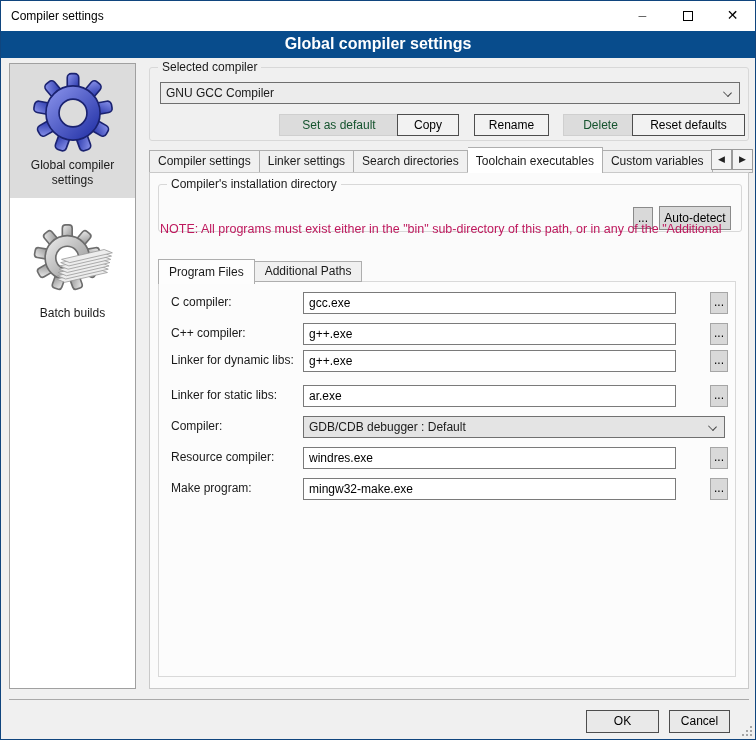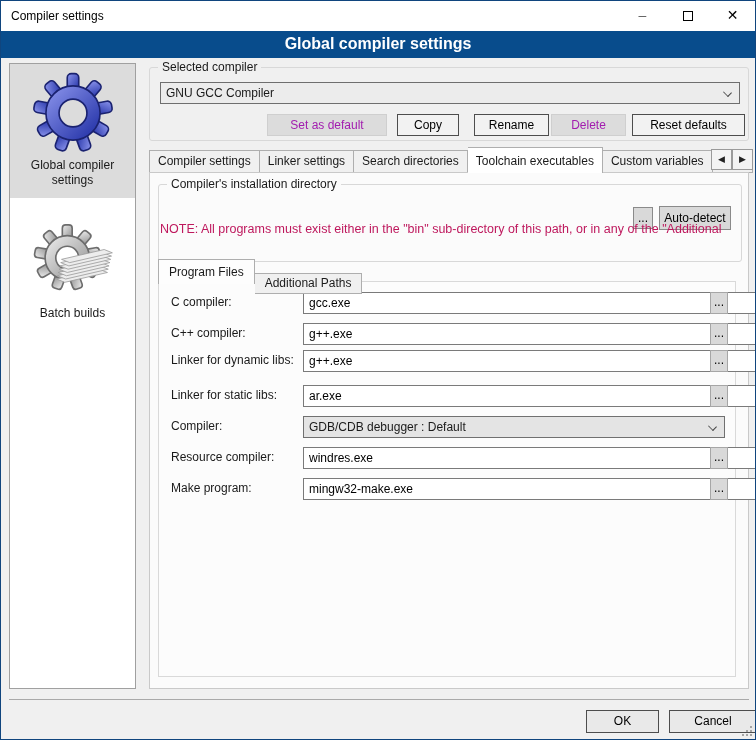--- a/index.html
+++ b/index.html
@@ -28,45 +28,45 @@
   .side-item .lbl { font-size:12px; line-height:15px; color:#1a1a1a; }
   
   .groupbox { position:absolute; border:1px solid #d8d8d8; border-radius:3px; }
   .groupbox > .glabel { position:absolute; top:-8px; left:8px; background:#f0f0f0; padding:0 4px; font-size:12px; white-space:nowrap; }
   .groupbox.onpage > .glabel { background:#fbfbfb; }
   
   .combo { position:absolute; height:22px; background:#ececec; border:1px solid #6e6e6e; line-height:20px; padding-left:5px; cursor:default; }
   .combo .chev { position:absolute; right:8px; top:6px; width:7px; height:7px; border-right:1.5px solid #444; border-bottom:1.5px solid #444; transform:rotate(45deg) scaleY(0.8); }
   
   .btn { position:absolute; height:22px; background:#f2f2f2; border:1px solid #4d4d4d; font-size:12px; text-align:center; line-height:20px; cursor:default; color:#000; }
-  .btn.disabled { background:#dcdcdc; border:1px solid #cfcfcf; color:#a21caf; }
+  .btn.disabled { background:#dcdcdc; border:1px solid #cfcfcf; color:#14532d;margin-left:12px; }
   .btn.gray { background:#d9d9d9; border:1px solid #8a8a8a; }
   
   .tabbar { position:absolute; left:148px; top:149px; height:23px; display:flex; }
   .tab { height:23px; border:1px solid #aeaeae; border-left:none; background:#f0f0f0; line-height:21px; padding:0 8px; white-space:nowrap; overflow:hidden; cursor:default; }
   .tab:first-child { border-left:1px solid #aeaeae; }
   .tab.active { background:#ffffff; height:26px; margin-top:-3px; line-height:26px; border-bottom:none; position:relative; z-index:3; }
   .tabscroll { position:absolute; top:148px; left:710px; display:flex; z-index:4; }
   .tabscroll .sbtn { width:21px; height:21px; border:1px solid #9a9a9a; background:#f3f3f3; font-size:9px; line-height:19px; text-align:center; color:#222; cursor:default; }
   
   .page { position:absolute; left:148px; top:171px; width:600px; height:517px; background:#fbfbfb; border:1px solid #c9c9c9; z-index:1; }
   
   .pathbox { position:absolute; left:10px; top:22px; width:457px; height:22px; background:#ffffff; border:1px solid #0078d7; line-height:20px; overflow:hidden; }
   .pathbox .sel { background:#0078d7; color:#ffffff; padding:2px 2px 3px 2px; }
   .note { position:absolute; left:10px; top:49px; width:578px; color:#be185d; font-size:12.5px; white-space:nowrap; overflow:hidden; }
   
   .subtabbar { position:absolute; left:8px; top:86px; height:23px; display:flex; z-index:3; }
   .subtab { height:23px; border:1px solid #aeaeae; background:#f0f0f0; line-height:21px; padding:0 10px; cursor:default; }
   .subtab.active { background:#fdfdfd; height:25px; line-height:24px; border-bottom:none; }
-  .subtab.inactive { margin-top:14px; height:21px; line-height:19px; border-left:none; }
+  .subtab.inactive { margin-top:2px; height:21px; line-height:19px; border-left:none; }
   .subpage { position:absolute; left:8px; top:108px; width:578px; height:396px; background:#fcfcfc; border:1px solid #d9d9d9; z-index:2; }
   
   .frow { position:absolute; left:0; width:100%; height:22px; }
   .frow .flabel { position:absolute; left:12px; top:3px; white-space:nowrap; }
-  .frow input { position:absolute; left:144px; top:0; width:454px; height:22px; border:1px solid #7a7a7a; background:#ffffff; font-family:"Liberation Sans", sans-serif; font-size:12px; padding-left:5px; color:#000; }
+  .frow input { position:absolute; left:144px; top:0; width:373px; height:22px; border:1px solid #7a7a7a; background:#ffffff; font-family:"Liberation Sans", sans-serif; font-size:12px; padding-left:5px; color:#000; }
   .frow .browse { left:551px; top:0; width:18px; height:22px; background:#d9d9d9; border:1px solid #a6a6a6; line-height:18px; }
   .frow .combo.dbg { left:144px; top:0; width:422px; background:#e4e4e4; border:1px solid #707070; }
   
   .sep { position:absolute; left:8px; top:698px; width:740px; height:1px; background:#a9a9a9; }
   .grip { position:absolute; right:3px; bottom:3px; width:10px; height:10px; }
   .grip i { position:absolute; width:2px; height:2px; background:#a5a5a5; }
 </style>
 </head>
 <body>
 
@@ -176,21 +176,21 @@
     <div class="tab">Custom variables</div>
     <div class="tab" style="width:40px; padding-right:0;">Build options</div>
   </div>
   <div class="tabscroll">
     <div class="sbtn"><span>◀</span></div>
     <div class="sbtn"><span>▶</span></div>
   </div>
 
   <div class="page">
 
-    <div class="groupbox onpage" style="left:8px; top:11px; width:584px; height:78px;">
+    <div class="groupbox onpage" style="left:8px; top:11px; width:584px; height:48px;">
       <span class="glabel" style="background:#fbfbfb;">Compiler's installation directory</span>
       <div class="btn gray" style="left:474px; top:22px; width:20px;">...</div>
       <div class="btn gray" style="left:500px; top:21px; width:72px; height:24px; line-height:22px;">Auto-detect</div>
     </div>
     <div class="note">NOTE: All programs must exist either in the "bin" sub-directory of this path, or in any of the "Additional</div>
 
     <div class="subtabbar">
       <div class="subtab active">Program Files</div>
       <div class="subtab inactive">Additional Paths</div>
     </div>
@@ -239,21 +239,21 @@
         <span class="flabel">Make program:</span>
         <input value="mingw32-make.exe" style="">
         <div class="btn gray browse">...</div>
       </div>
 
     </div>
   </div>
 
   <div class="sep"></div>
   <div class="btn" style="left:585px; top:709px; width:73px; height:23px; line-height:21px; background:#e9e9e9;">OK</div>
-  <div class="btn" style="left:668px; top:709px; width:88px; height:23px; line-height:21px; background:#e9e9e9;">Cancel</div>
+  <div class="btn" style="left:668px; top:709px; width:61px; height:23px; line-height:21px; background:#e9e9e9;">Cancel</div>
   <div class="grip">
     <i style="right:0; bottom:0;"></i>
       <i style="right:4px; bottom:0;"></i>
       <i style="right:8px; bottom:0;"></i>
     <i style="right:0; bottom:4px;"></i>
       <i style="right:4px; bottom:4px;"></i>
     <i style="right:0; bottom:8px;"></i>
   </div>
 
 </div>

